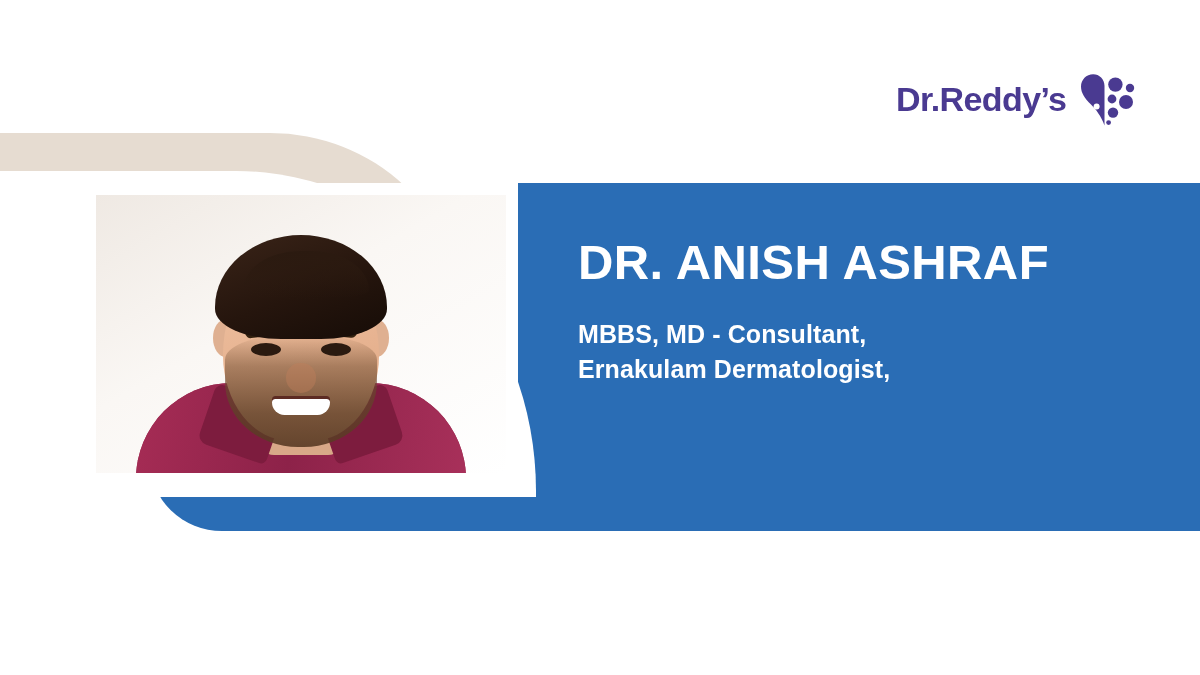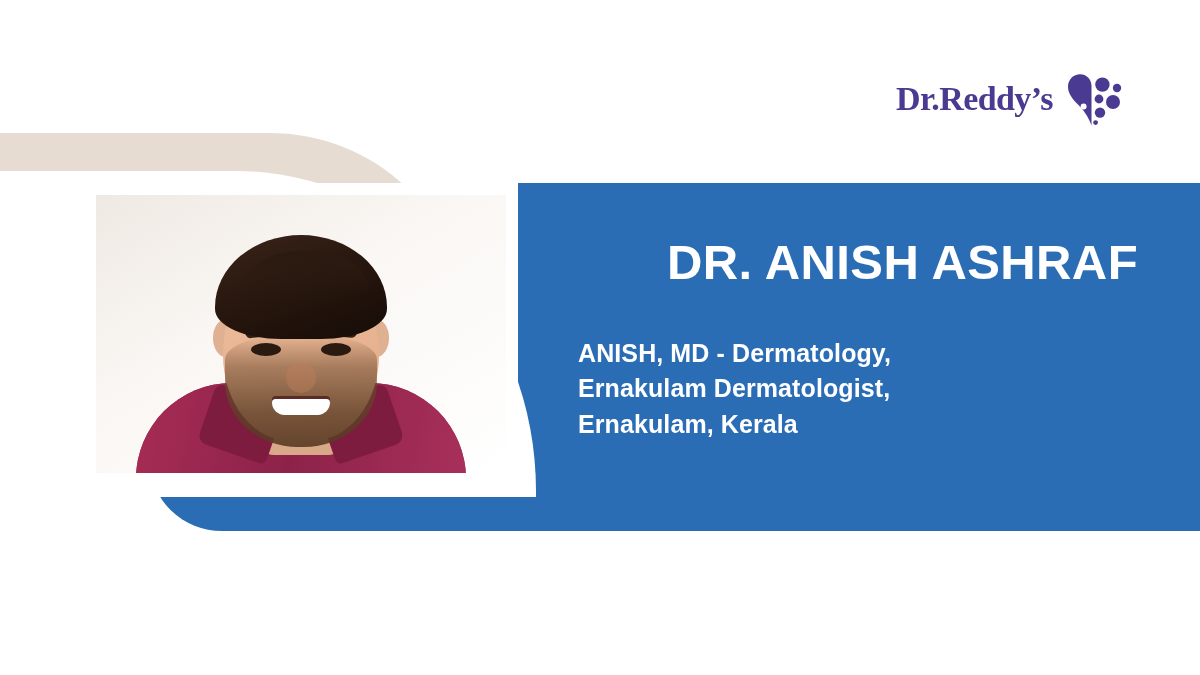--- a/index.html
+++ b/index.html
@@ -26,21 +26,21 @@
     position: absolute;
     left: 896px;
     top: 64px;
     width: 232px;
     height: 70px;
     display: flex;
     align-items: center;
     gap: 10px;
   }
   .brand-wordmark {
-    font-family: Liberation Serif, serif;
+    font-family: Liberation Sans, sans-serif;
     font-size: 34px;
     font-weight: bold;
     letter-spacing: -0.6px;
     color: #4a3a91;
     line-height: 1;
     white-space: nowrap;
   }
   .brand-mark {
     width: 62px;
     height: 62px;
@@ -262,23 +262,22 @@
     width: 560px;
     z-index: 5;
   }
   .doctor-name {
     font-family: "Liberation Sans", sans-serif;
     font-size: 49px;
     font-weight: bold;
     color: #ffffff;
     letter-spacing: 0.4px;
     line-height: 1.08;
-    margin: 0 0 47px 0;
+    margin: 0 0 28px 0;
     white-space: nowrap;
-    text-align: right;
   }
   .credentials {
     margin: 0;
     padding: 0;
     list-style: none;
   }
   .credentials li {
     font-family: "Liberation Sans", sans-serif;
     font-size: 25px;
     font-weight: bold;
@@ -319,23 +318,22 @@
         <div class="p-mouth"></div>
         <div class="p-hair"></div>
         <div class="p-hair-fringe"></div>
       </div>
     </div>
   </div>
 
   <div class="text-block">
     <h1 class="doctor-name">DR. ANISH ASHRAF</h1>
     <ul class="credentials">
-      <li>ANISH, MD - Dermatology,</li>
+      <li>MBBS, MD - Consultant,</li>
       <li>Ernakulam Dermatologist,</li>
-      <li>Ernakulam, Kerala</li>
     </ul>
   </div>
 
   <div class="brand">
     <span class="brand-wordmark">Dr.Reddy’s</span>
     <span class="brand-mark">
       <svg viewBox="0 0 62 62" width="62" height="62" aria-hidden="true">
 
         <path d="M28.5 57.5 L28.5 17.8 C28.5 11.0 23.4 6.2 17.2 6.2 C10.3 6.2 5.0 11.6 5.0 18.6 C5.0 25.0 8.6 30.4 15.0 36.6 C20.0 41.5 25.2 48.4 28.5 57.5 Z" fill="#4a3a91"></path>
         <circle cx="20.6" cy="38.5" r="3.0" fill="#ffffff"></circle>

